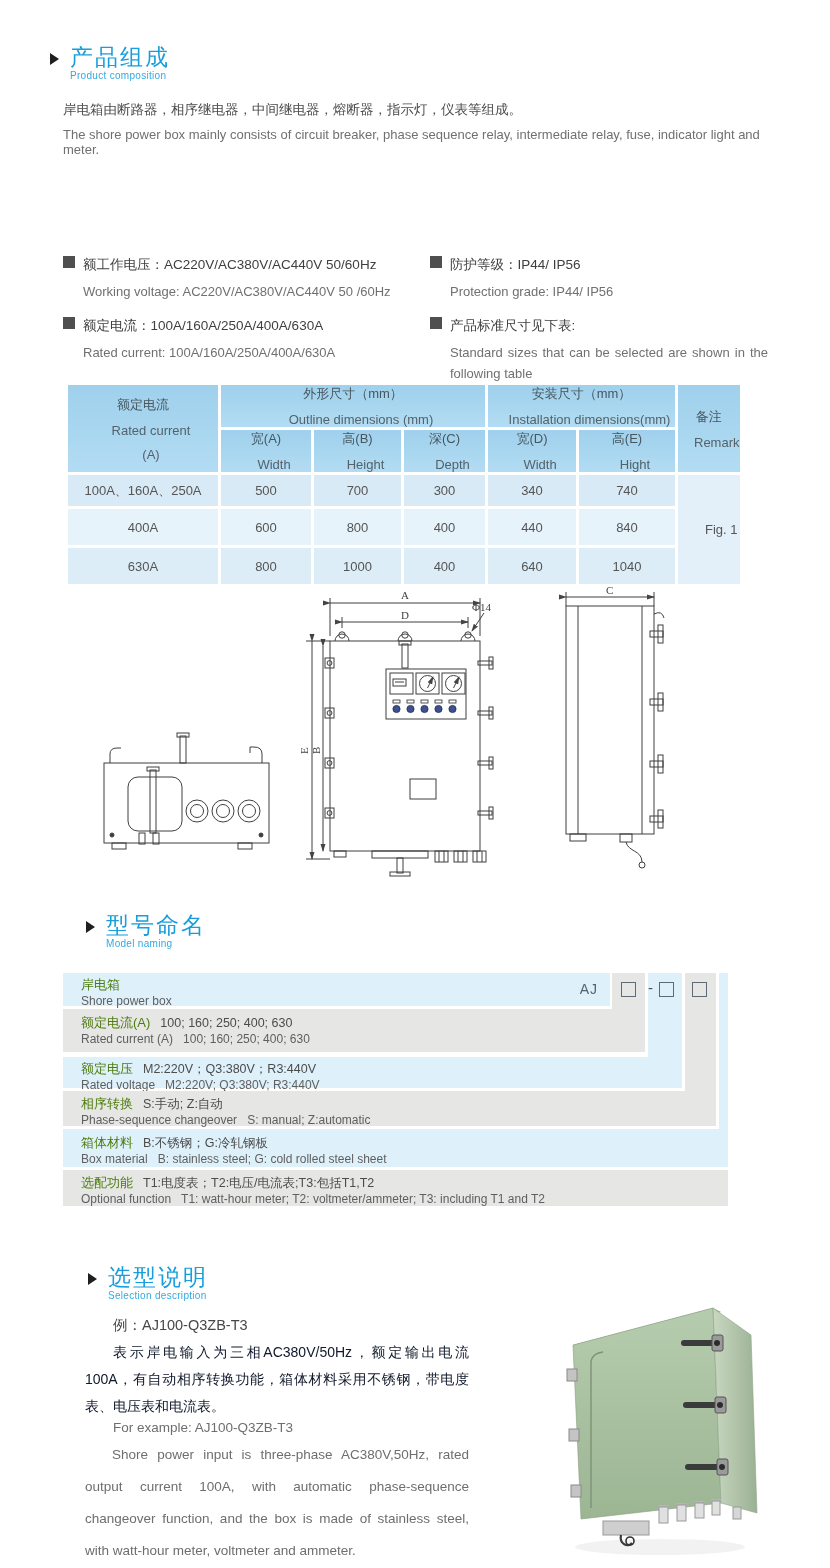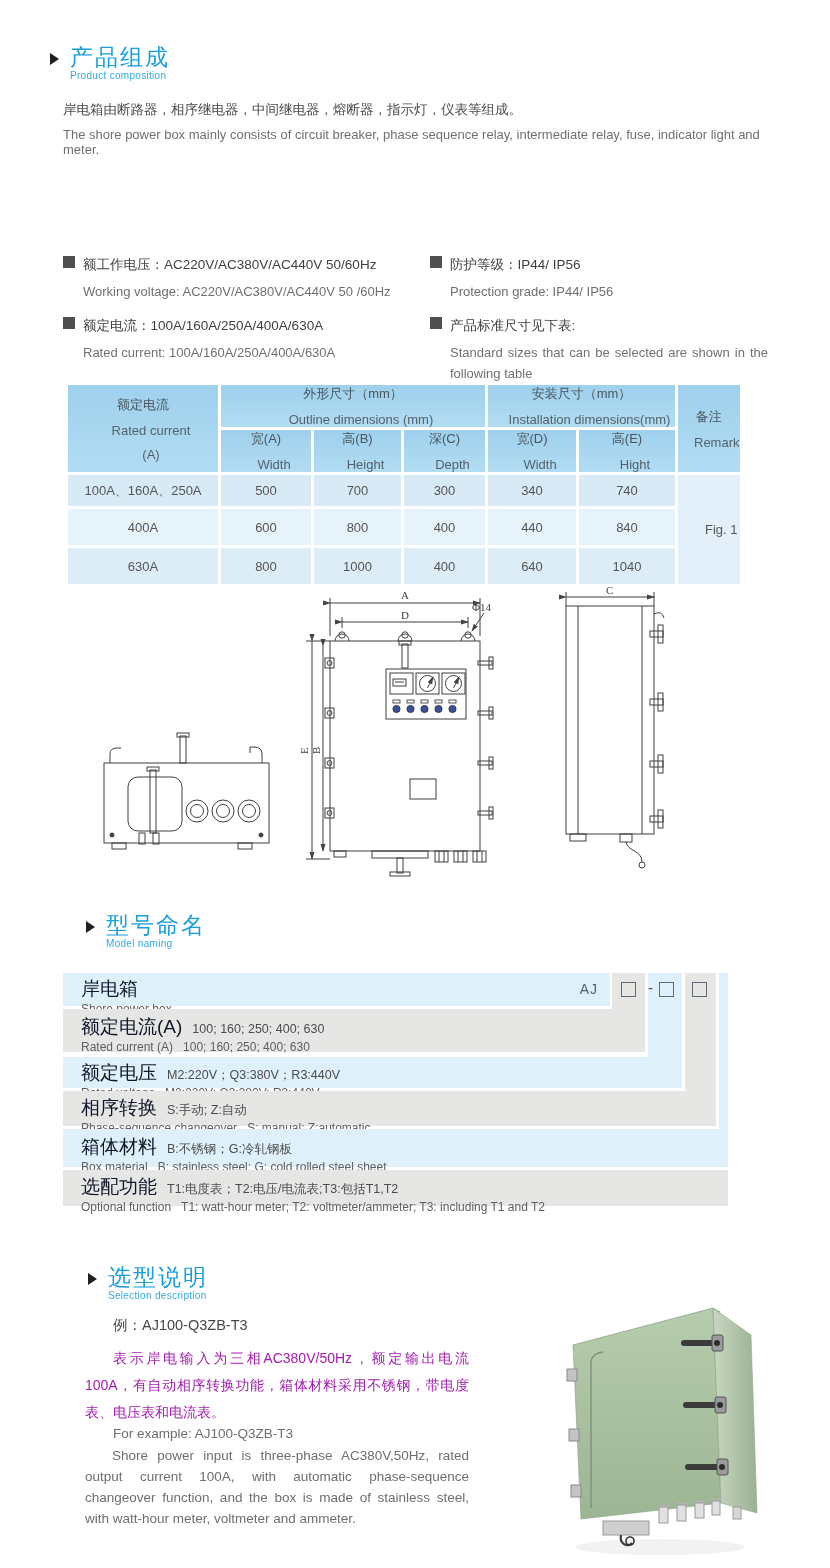--- a/index.html
+++ b/index.html
@@ -39,21 +39,21 @@
   .br3 td{background:#dcedf7;height:36px;}
   td.remark-cell{background:#e3f0f9 !important;font-size:13px;color:#555;padding-left:25px;}
 
   
   .drawing{position:absolute;left:80px;top:584px;}
 
   
   .ndiag{position:absolute;left:63px;top:973px;width:665px;height:233px;}
   .nrow{position:absolute;left:0;box-sizing:border-box;padding:3px 0 0 18px;z-index:1;}
   .nrow .nline{display:flex;gap:10px;align-items:baseline;}
-  .nlabel-zh{font-size:19px;color:#0f172a;}
+  .nlabel-zh{font-size:13px;color:#4d7c0f;}
   .nval-zh{font-size:12.5px;color:#4c4c4c;}
   .nlabel-en{font-size:12px;color:#5f5f5f;}
   .nval-en{font-size:12px;color:#5f5f5f;}
   .bg-lb{background:#def0fa;}
   .bg-gr{background:#e6e6e4;}
   .r1{top:0;height:33px;width:547px;}
   .r2{top:36px;height:43px;width:582px;padding-top:5px;}
   .r3{top:84px;height:31px;width:619px;}
   .r4{top:118px;height:35px;width:653px;padding-top:4px;}
   .r5{top:156px;height:38px;width:665px;padding-top:5px;}
@@ -64,23 +64,23 @@
   .c3{left:622px;width:31px;height:153px;}
   .c4{left:656px;width:9px;height:194px;}
   .aj{position:absolute;right:12px;top:8px;font-size:14px;color:#53646f;letter-spacing:1px;z-index:3;}
   .codebox{position:absolute;top:9px;width:13px;height:13px;border:1px solid #5e6b74;z-index:3;}
   .b1{left:558px;} .b2{left:596px;} .b3{left:629px;}
   .codedash{position:absolute;left:585px;top:6px;font-size:15px;color:#4e4e4e;z-index:3;}
 
   
   .sel-block{position:absolute;left:85px;top:1316px;width:384px;}
   .ex-zh{margin-left:28px;font-size:14.5px;color:#474747;}
-  .sel-zh{margin-top:10px;font-size:14px;line-height:27px;text-align:justify;text-indent:2em;color:#a21caf;}
+  .sel-zh{margin-top:4px;font-size:14px;line-height:27px;text-align:justify;text-indent:2em;color:#0f172a;}
   .ex-en{margin-left:28px;font-size:13.5px;color:#6e6e6e;}
-  .sel-en{margin-top:4px;font-size:13.5px;line-height:21px;text-align:justify;text-indent:2em;color:#6e6e6e;}
+  .sel-en{margin-top:4px;font-size:13.5px;line-height:32px;text-align:justify;text-indent:2em;color:#6e6e6e;}
 
   .photo{position:absolute;left:545px;top:1295px;}
 </style>
 </head>
 <body>
 
 <div class="page">
 
   <div class="sec-head" style="left:50px;top:44px;">
     <span class="tri"></span>

